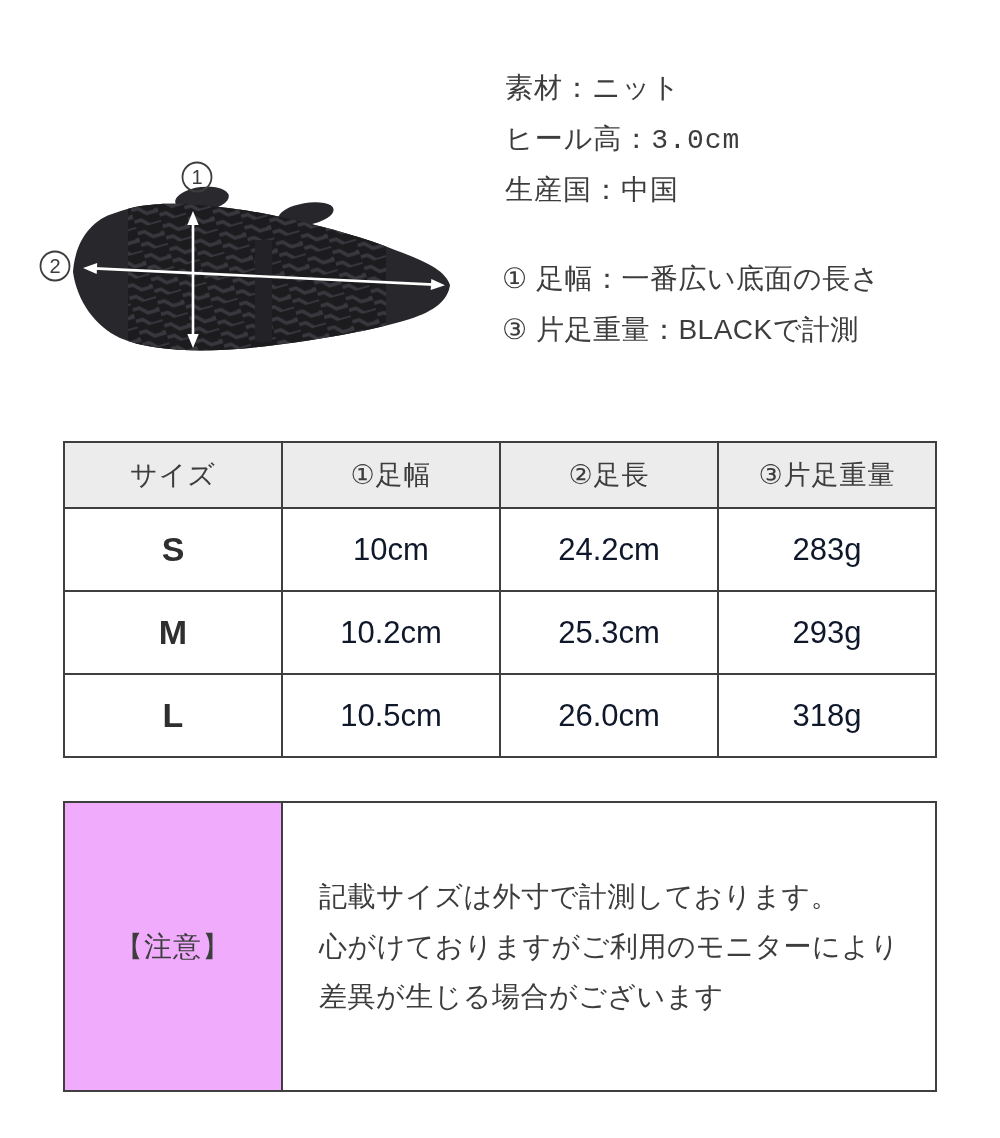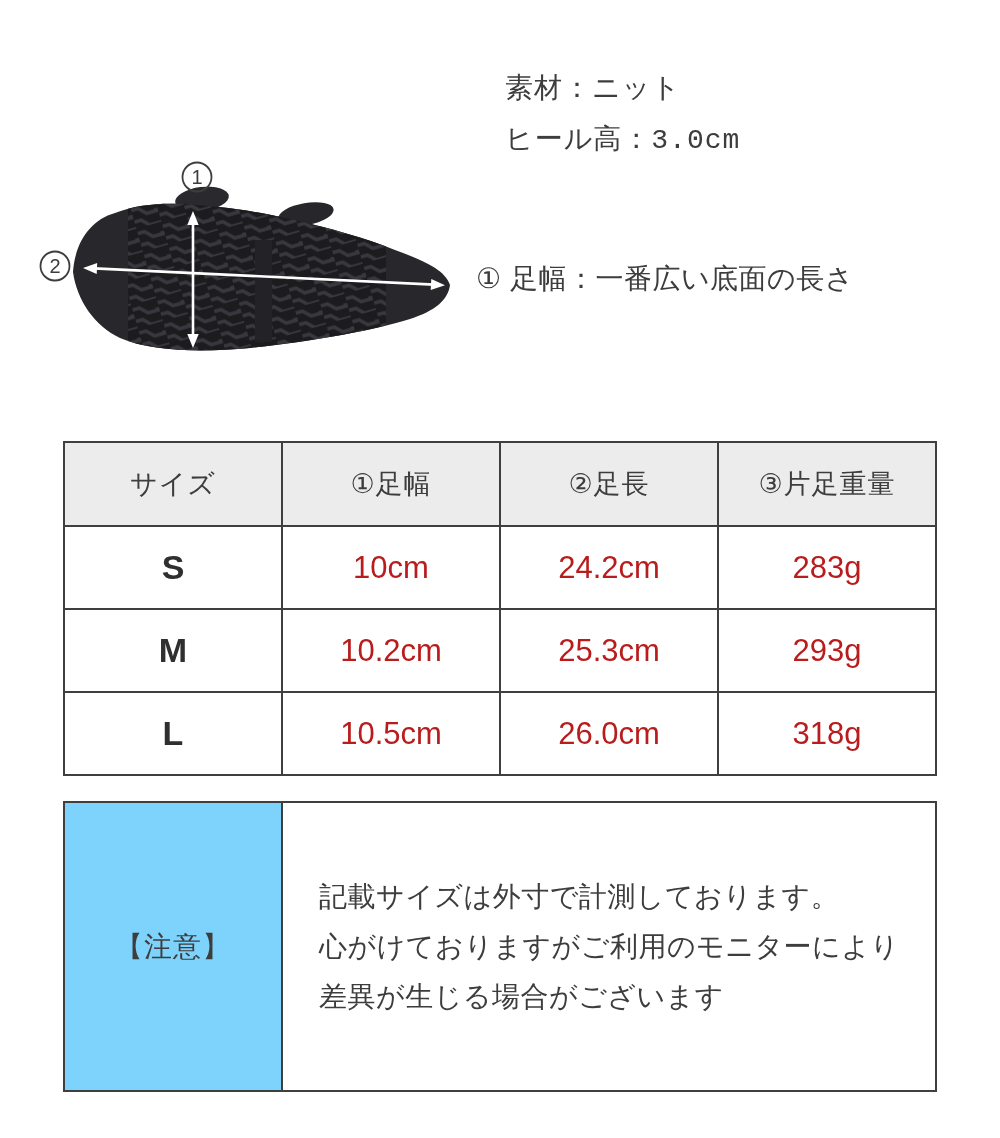--- a/index.html
+++ b/index.html
@@ -31,21 +31,21 @@
     font-size: 28px;
     line-height: 51px;
     letter-spacing: 1px;
     white-space: nowrap;
     font-family: Liberation Mono, monospace;
   }
 
   
   .legend-block {
     position: absolute;
-    left: 476px;
+    left: 502px;
     top: 253px;
     font-size: 28px;
     line-height: 51px;
     letter-spacing: 0.5px;
     white-space: nowrap;
   }
 
   
   .size-table {
     position: absolute;
@@ -55,29 +55,29 @@
     border-collapse: collapse;
     table-layout: fixed;
     text-align: center;
   }
   .size-table th, .size-table td {
     border: 2px solid #3f3f3f;
     padding: 0;
   }
   .size-table th {
     background: #ececec;
-    height: 84px;
+    height: 66px;
     font-size: 27px;
     font-weight: normal;
     letter-spacing: 1px;
   }
   .size-table td {
     height: 83px;
     font-size: 31px;
-    color: #b91c1c;
+    color: #0f172a;
     background: #ffffff;
   }
   .size-table td.size-cell {
     font-size: 34px;
     font-weight: bold;
     color: #2f2f2f;
   }
 
   
   .notice-box {
@@ -85,21 +85,21 @@
     left: 63px;
     top: 801px;
     width: 874px;
     height: 291px;
     border: 2px solid #3f3f3f;
     display: flex;
     background: #ffffff;
   }
   .notice-label-cell {
     flex: 0 0 218px;
-    background: #7dd3fc;
+    background: #f0abfc;
     border-right: 2px solid #3f3f3f;
     display: flex;
     align-items: center;
     justify-content: center;
     font-size: 28px;
     letter-spacing: 1px;
   }
   .notice-text-cell {
     flex: 1;
     display: flex;
@@ -159,24 +159,26 @@
     </g>
     <g>
       <circle cx="20" cy="108" r="14.5" fill="none" stroke="#3d3d3d" stroke-width="1.8"></circle>
       <text x="20" y="115" font-size="20" text-anchor="middle" fill="#3d3d3d">2</text>
     </g>
   </svg>
 
   <div class="info-block">
     <div>素材：ニット</div>
     <div>ヒール高：3.0cm</div>
+    <div>生産国：中国</div>
   </div>
 
   <div class="legend-block">
     <div>① 足幅：一番広い底面の長さ</div>
+    <div>③ 片足重量：BLACKで計測</div>
   </div>
 
   <table class="size-table">
     <thead>
       <tr>
         <th>サイズ</th>
         <th>①足幅</th>
         <th>②足長</th>
         <th>③片足重量</th>
       </tr>

